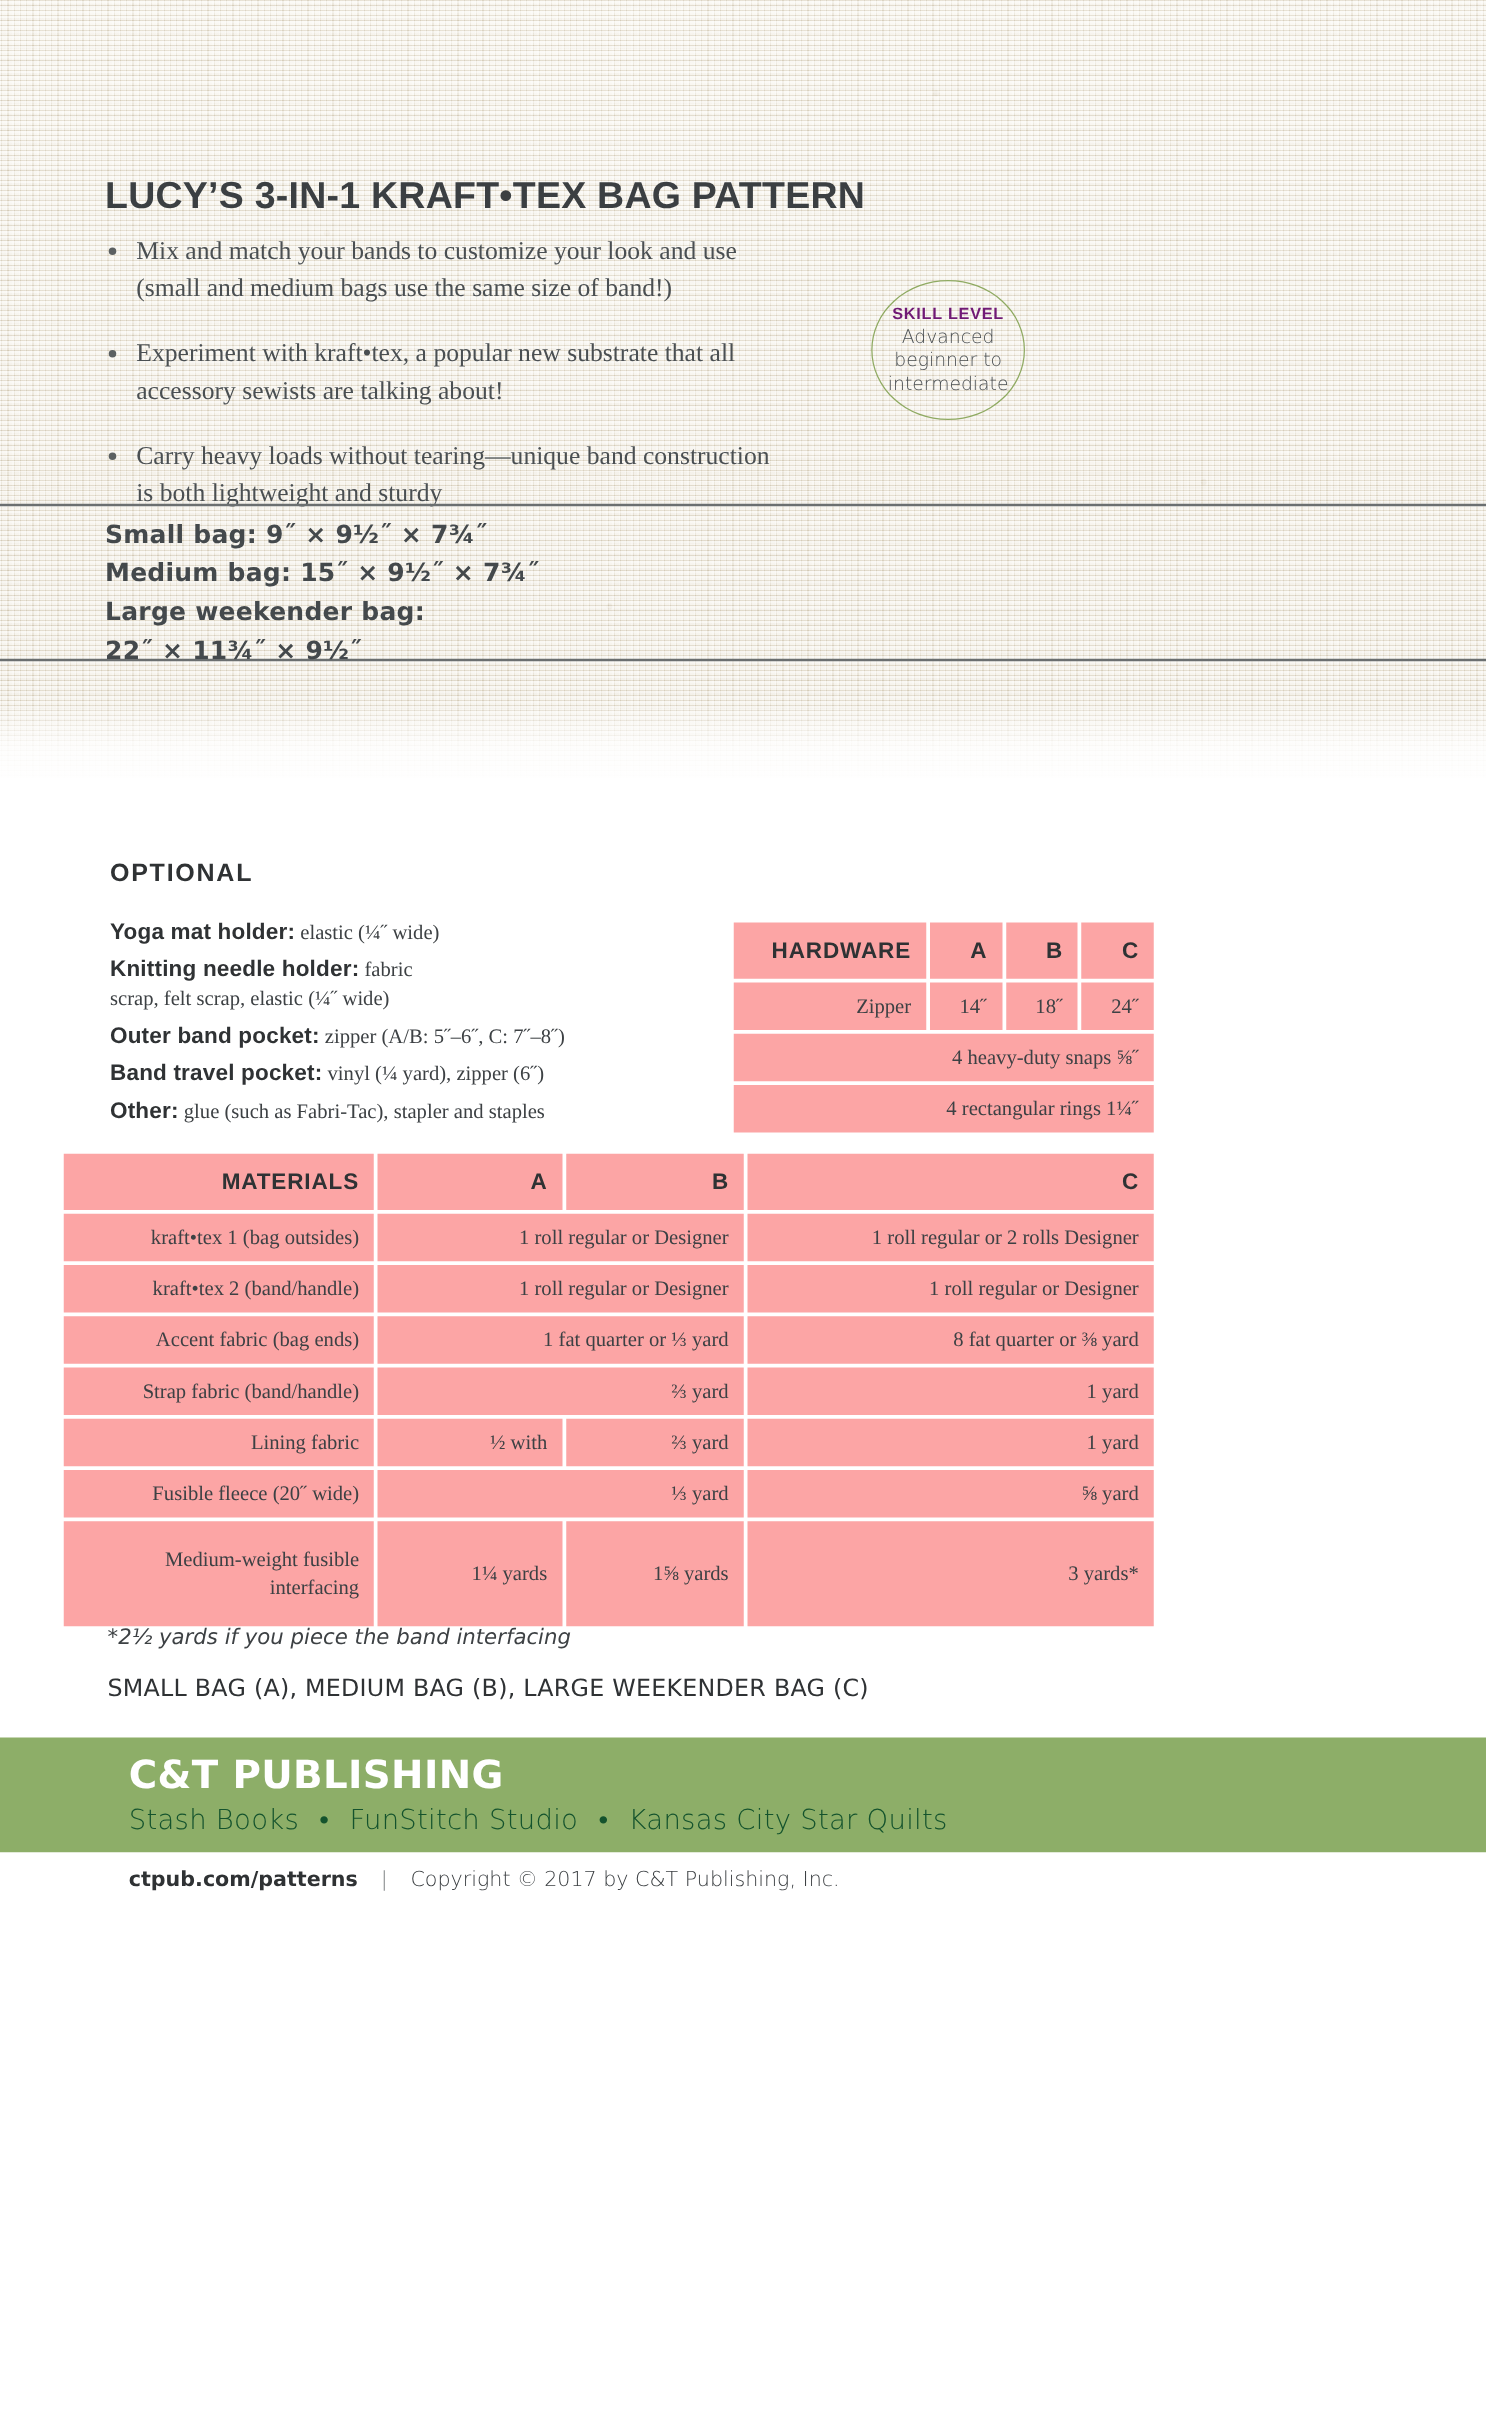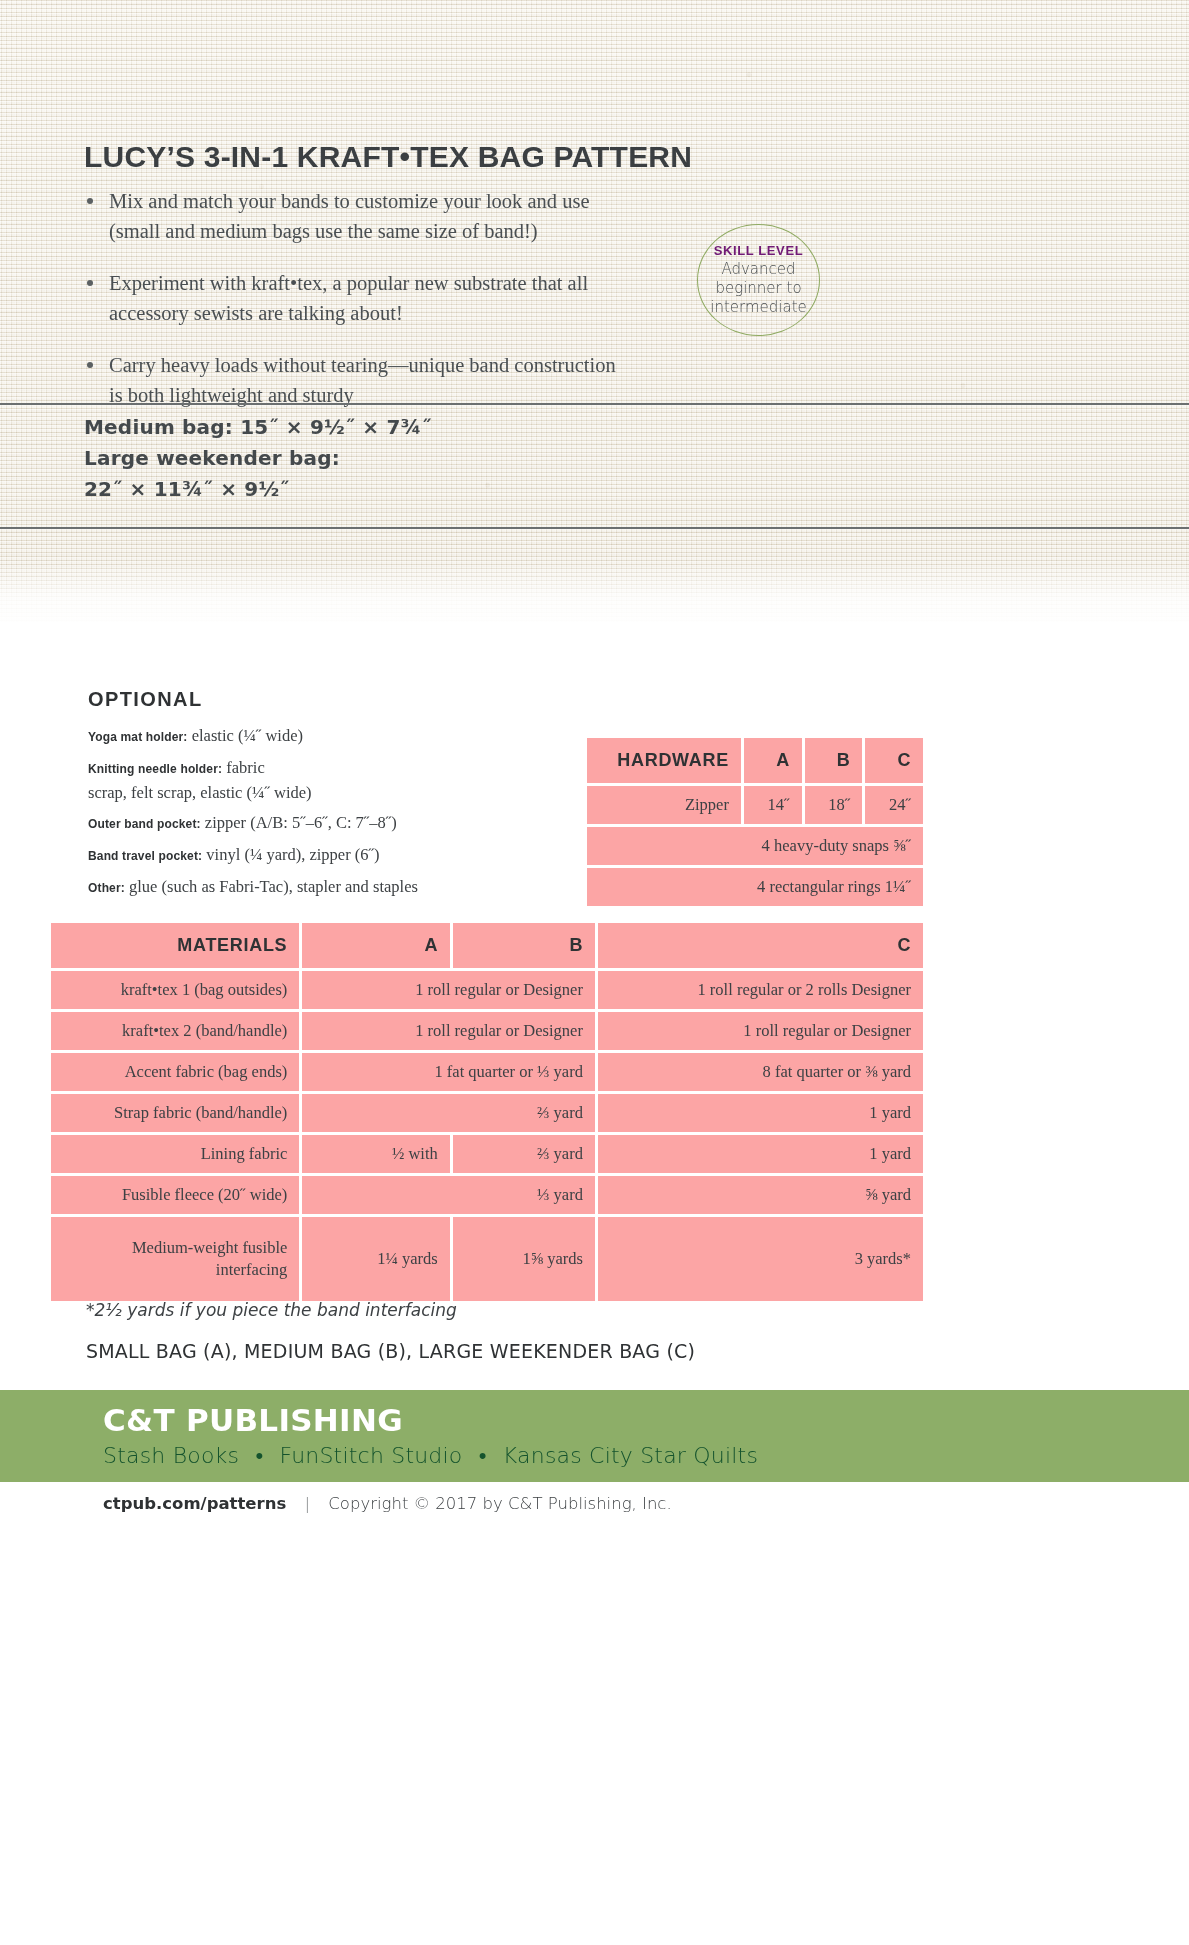--- a/index.html
+++ b/index.html
@@ -71,29 +71,29 @@
   .dims{position:absolute;left:84px;top:412px;}
   .dim{
     font-size:20px;line-height:31px;font-weight:bold;color:#44494c;
     font-family:"DejaVu Sans",sans-serif;letter-spacing:.2px;
   }
 
   
   .optional-block{position:absolute;left:88px;top:688px;width:470px;}
   .opt-head{
     font-size:20px;font-weight:bold;letter-spacing:1.4px;color:#2f3234;
-    font-family:"Liberation Sans",sans-serif;margin-bottom:13px;
+    font-family:"Liberation Sans",sans-serif;margin-bottom:23px;
   }
   .opt-row{
     font-size:16.5px;line-height:23px;color:#3d4144;margin-bottom:7px;
     font-family:"Liberation Serif",serif;
   }
   .opt-row b{
     font-family:"Liberation Sans",sans-serif;font-weight:bold;
-    font-size:12px;letter-spacing:.15px;color:#2f3234;
+    font-size:18px;letter-spacing:.15px;color:#2f3234;
   }
 
   
   .tbl{position:absolute;border-collapse:separate;border-spacing:3px;}
   .tbl td,.tbl th{
     background:#fca5a5;padding:9px 12px;text-align:right;vertical-align:middle;
     font-family:"Liberation Serif",serif;font-size:16.5px;color:#3d4144;font-weight:normal;
   }
   .tbl th{
     font-family:"Liberation Sans",sans-serif;font-weight:bold;
@@ -181,20 +181,21 @@
       <span>Advanced</span><br>
       <span>beginner to</span><br>
       <span>intermediate</span>
     </div>
   </div>
 
   <div class="rule top"></div>
   <div class="rule bot"></div>
 
   <div class="dims">
+    <div class="dim">Small bag: 9˝ × 9½˝ × 7¾˝</div>
     <div class="dim">Medium bag: 15˝ × 9½˝ × 7¾˝</div>
     <div class="dim">Large weekender bag:</div>
     <div class="dim">22˝ × 11¾˝ × 9½˝</div>
   </div>
 
   <div class="optional-block">
     <div class="opt-head">OPTIONAL</div>
 
     <div class="opt-row">
       <b>Yoga mat holder:</b>

